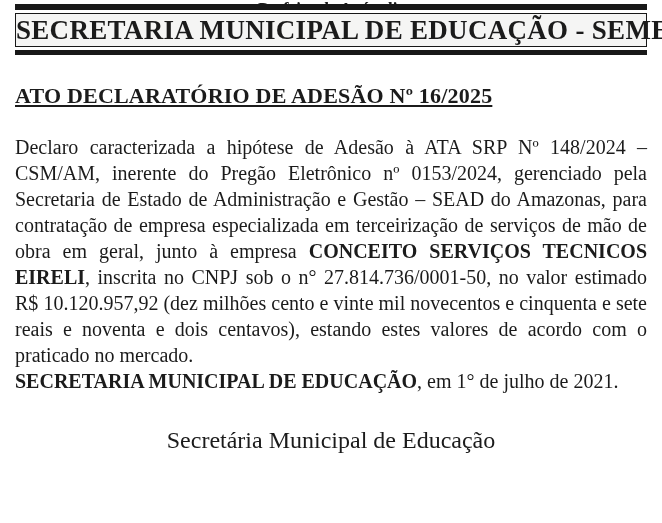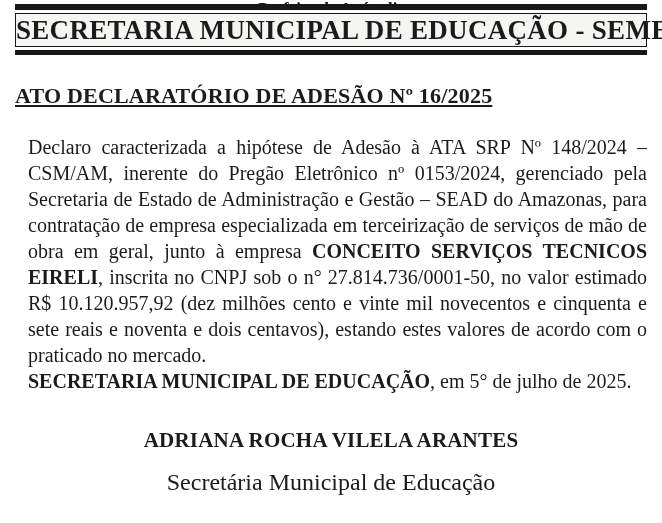--- a/index.html
+++ b/index.html
@@ -52,21 +52,21 @@
   }
   .doc-heading {
     margin: 27px 0 0 0;
     font-size: 22px;
     line-height: 27px;
     font-weight: bold;
     text-decoration: underline;
     letter-spacing: 0.2px;
   }
   .body-text {
-    margin: 25px 0 0 13px;
+    margin: 25px 0 0 0;
     font-size: 20px;
     line-height: 26px;
     text-align: justify;
   }
   .body-text.closing {
     margin-top: 0;
   }
   .signature {
     margin-top: 33px;
     text-align: center;
@@ -97,20 +97,19 @@
   <div class="banner">
     <span>SECRETARIA MUNICIPAL DE EDUCAÇÃO - SEMED</span>
   </div>
 
   <div class="thick-bar bottom"></div>
 
   <h1 class="doc-heading">ATO DECLARATÓRIO DE ADESÃO Nº 16/2025</h1>
 
   <p class="body-text"><span>Declaro caracterizada a hipótese de Adesão à ATA SRP Nº 148/2024 – CSM/AM, inerente do Pregão Eletrônico nº 0153/2024, gerenciado pela Secretaria de Estado de Administração e Gestão – SEAD do Amazonas, para contratação de empresa especializada em terceirização de serviços de mão de obra em geral, junto à empresa </span><strong>CONCEITO SERVIÇOS TECNICOS EIRELI</strong><span>, inscrita no CNPJ sob o n° 27.814.736/0001-50, no valor estimado R$ 10.120.957,92 (dez milhões cento e vinte mil novecentos e cinquenta e sete reais e noventa e dois centavos), estando estes valores de acordo com o praticado no mercado.</span></p>
 
-  <p class="body-text closing"><strong>SECRETARIA MUNICIPAL DE EDUCAÇÃO</strong><span>, em 5° de julho de 2025.</span></p>
+  <p class="body-text closing"><strong>SECRETARIA MUNICIPAL DE EDUCAÇÃO</strong><span>, em 1° de julho de 2021.</span></p>
 
   <div class="signature">
-    <div class="sig-name">ADRIANA ROCHA VILELA ARANTES</div>
     <div class="sig-role">Secretária Municipal de Educação</div>
   </div>
 
 </div>
 
 </body></html>

